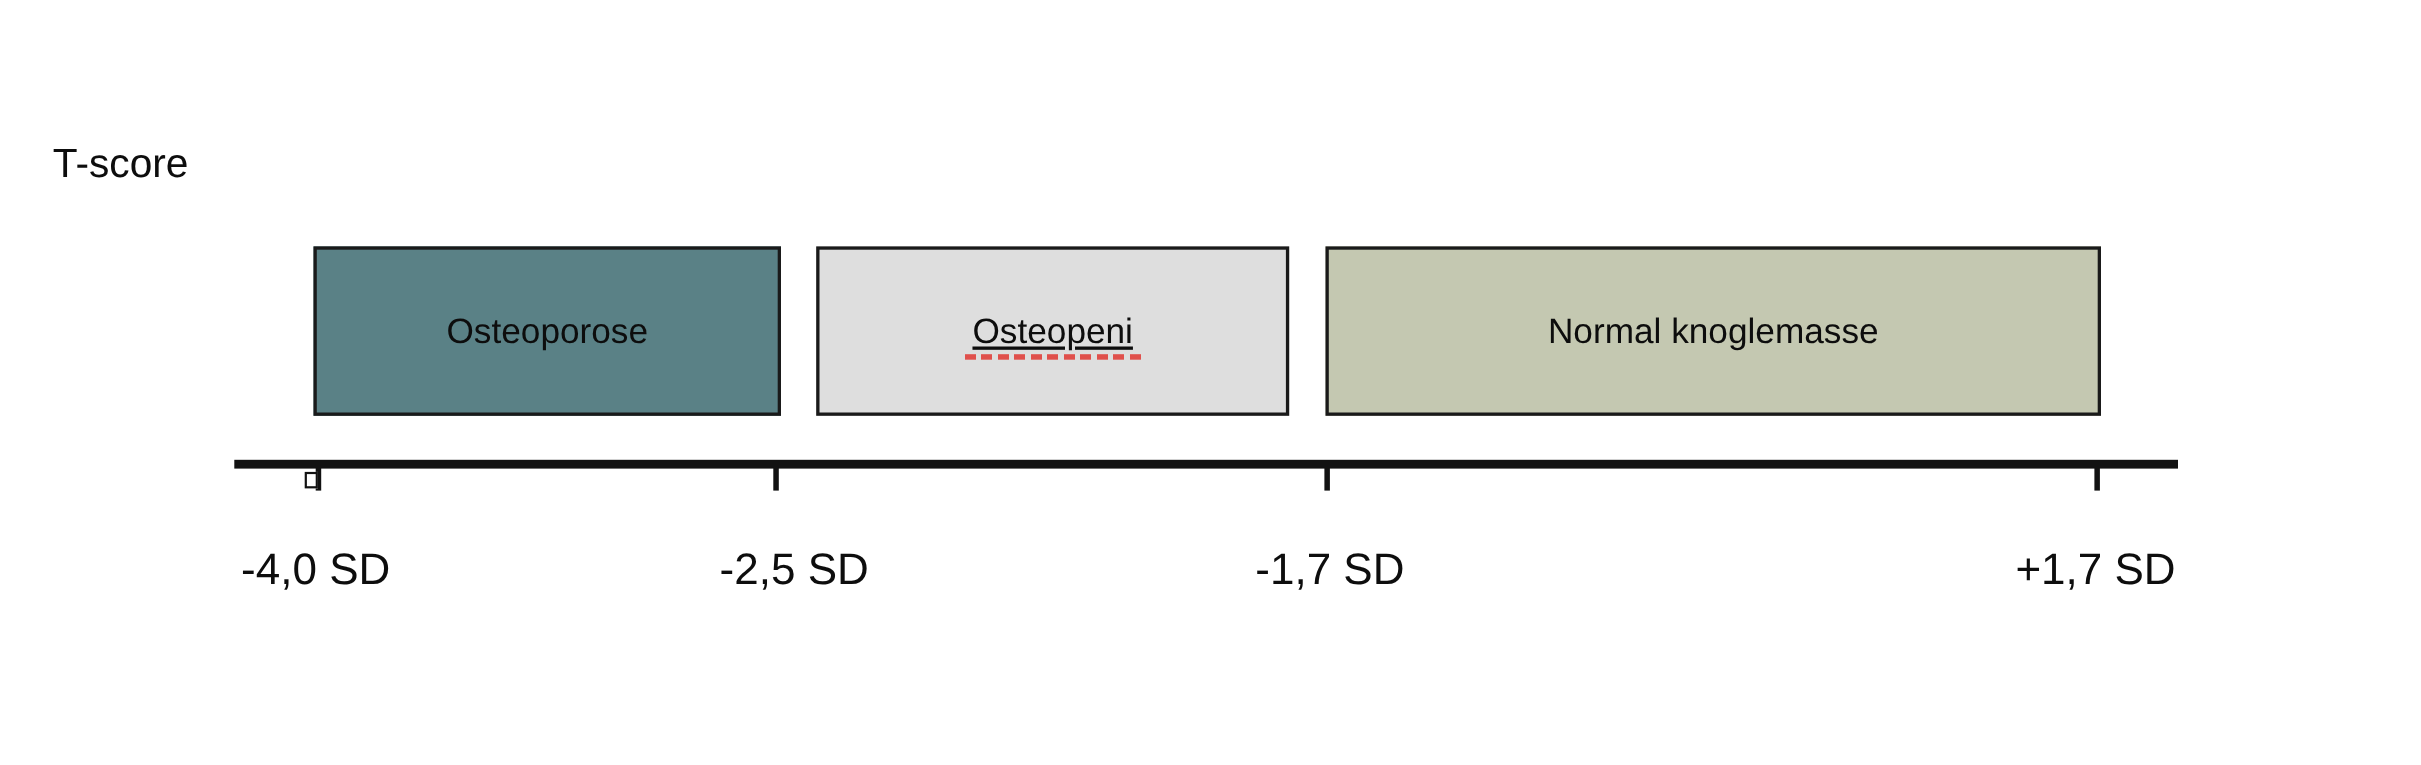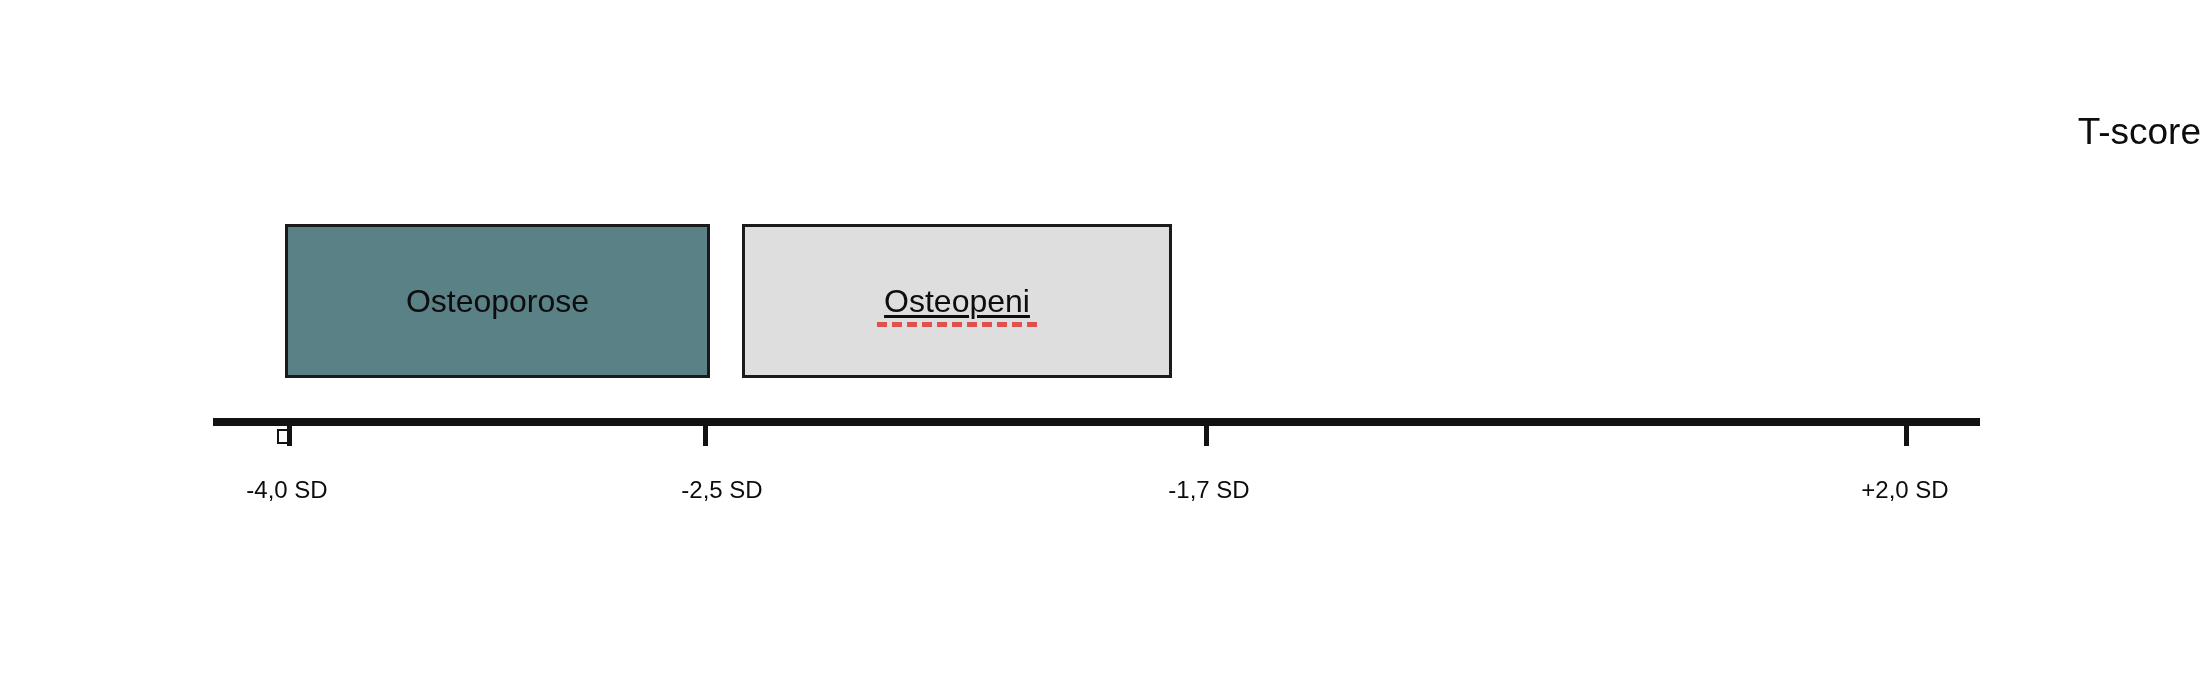--- a/index.html
+++ b/index.html
@@ -13,25 +13,26 @@
     height: 695px;
     background: var(--background, #ffffff);
     font-family: "Liberation Sans", "DejaVu Sans", sans-serif;
     color: var(--text, #0d0d0d);
     overflow: hidden;
   }
   .figure-title {
     position: absolute;
     left: 0;
     right: 0;
-    top: 111px;
-    text-align: right;
+    top: 128px;
+    text-align: left;
     font-size: 37px;
     line-height: 42px;
     color: var(--text, #0d0d0d);
+    padding-left: 48px;
   }
   .box {
     position: absolute;
     top: 224px;
     height: 154px;
     box-sizing: border-box;
     border: 3px solid var(--box-border, #1a1a1a);
     display: flex;
     align-items: center;
     justify-content: center;
@@ -91,23 +92,23 @@
     top: 429px;
     width: 12px;
     height: 15px;
     box-sizing: border-box;
     background: #ffffff;
     border: 2px solid var(--axis-line, #121212);
     z-index: 2;
   }
   .tick-label {
     position: absolute;
-    top: 470px;
+    top: 498px;
     transform: translateX(-50%);
-    font-size: 24px;
+    font-size: 40px;
     line-height: 40px;
     white-space: nowrap;
     color: var(--text, #0d0d0d);
   }
   .tl1 { left: 287px; }
   .tl2 { left: 706px; margin-left: 16px; }
   .tl3 { left: 1209px; }
   .tl4 { left: 1905px; }
 </style>
 </head>
@@ -121,28 +122,31 @@
     <span class="box-label">Osteoporose</span>
   </div>
 
   <div class="box box2">
     <span class="box-label underlined">
       <span>Osteopeni</span>
       <span class="spell-dash"></span>
     </span>
   </div>
 
+  <div class="box box3">
+    <span class="box-label">Normal knoglemasse</span>
+  </div>
 
   <div class="axis-line"></div>
 
   <div class="tick tick1"></div>
   <div class="tick tick2"></div>
   <div class="tick tick3"></div>
   <div class="tick tick4"></div>
 
   <div class="caret-artifact"></div>
 
   <div class="tick-label tl1">-4,0 SD</div>
   <div class="tick-label tl2">-2,5 SD</div>
   <div class="tick-label tl3">-1,7 SD</div>
-  <div class="tick-label tl4">+2,0 SD</div>
+  <div class="tick-label tl4">+1,7 SD</div>
 
 </div>
 
 </body></html>

